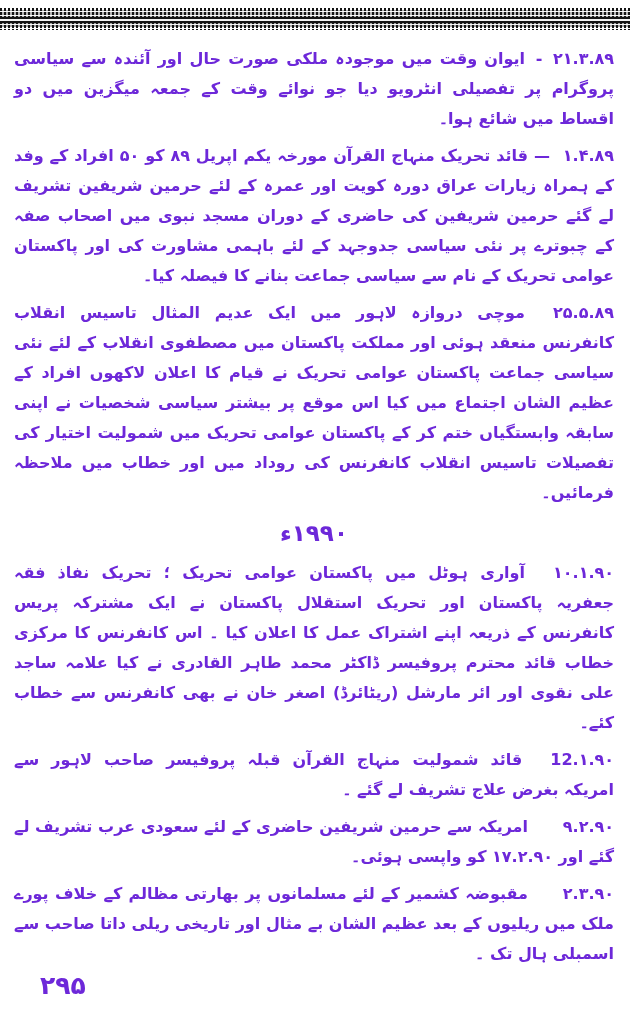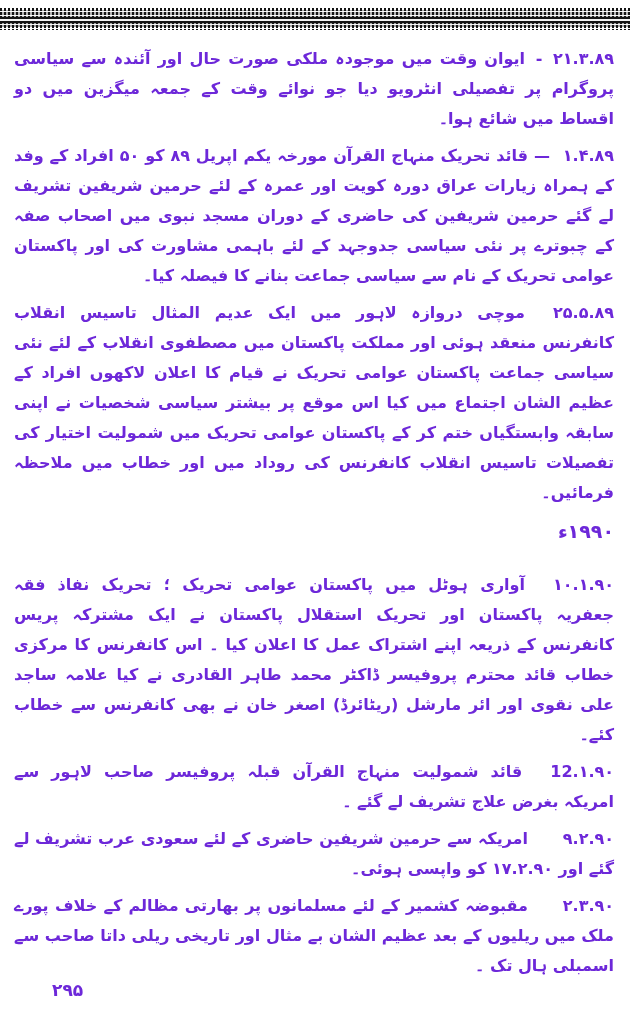--- a/index.html
+++ b/index.html
@@ -40,30 +40,31 @@
     white-space: nowrap;
     letter-spacing: 0.5px;
   }
   .sep {
     display: inline-block;
     min-width: 28px;
     text-align: center;
   }
   .year {
     direction: rtl;
-    font-size: 19px;
+    text-align: center;
+    font-size: 23px;
     font-weight: 700;
-    margin: 12px 0 28px 0;
+    margin: 12px 0 12px 0;
     letter-spacing: 1px;
   }
   .pagenum {
     position: absolute;
-    left: 52px;
+    left: 40px;
     bottom: 10px;
-    font-size: 17px;
+    font-size: 25px;
     font-weight: 700;
     letter-spacing: 2px;
   }
 </style>
 </head>
 <body>
 
 <div class="page">
 
   <div class="halftone"></div>

